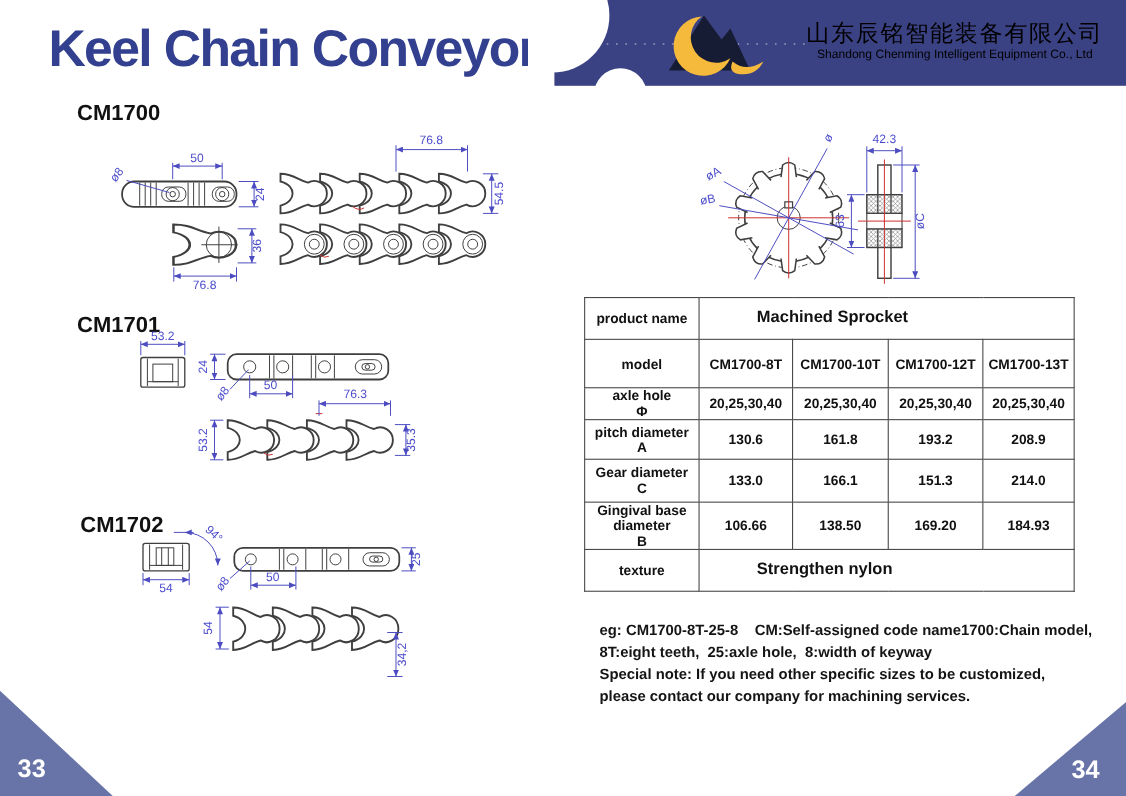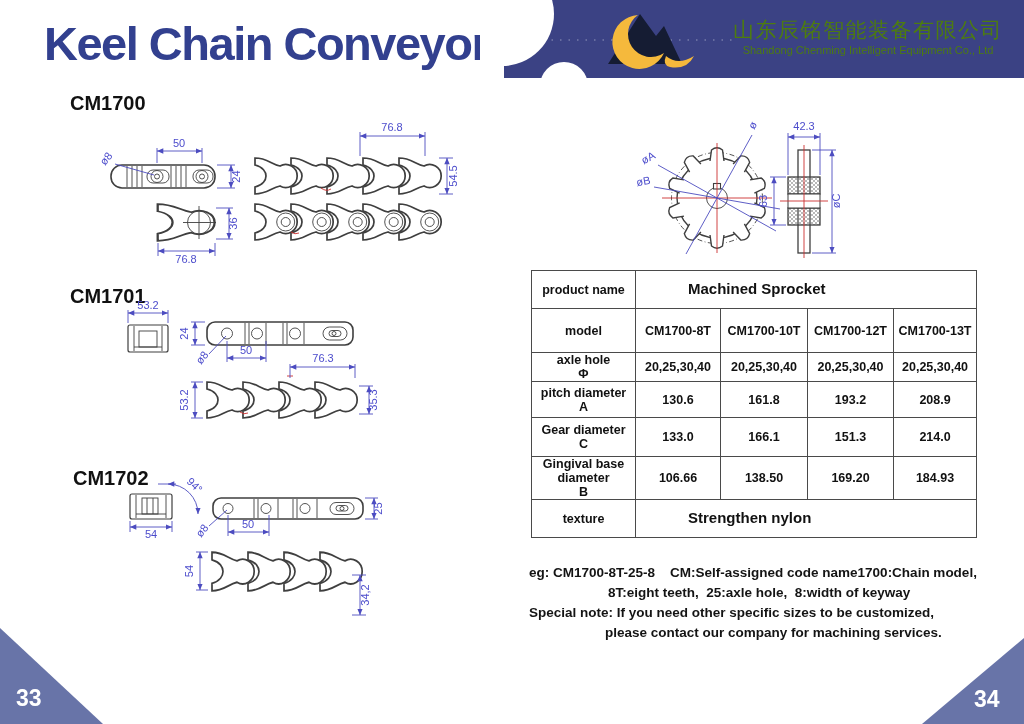--- a/index.html
+++ b/index.html
@@ -2,41 +2,41 @@
 <html><head>
 <meta charset="utf-8">
 <style>
   html,body{margin:0;padding:0;background:#fff;}
   .page{position:relative;width:1024px;height:724px;overflow:hidden;background:#fff;
         font-family:"Liberation Sans",sans-serif;}
   .abs{position:absolute;}
   
   .page-title{left:44px;top:16px;font-size:47px;font-weight:bold;letter-spacing:-1.5px;color:#32408f;}
   .band-svg{left:480px;top:0;}
-  .band-text{right:20px;top:16px;width:272px;text-align:center;color:#4d7c0f;}
+  .band-text{right:20px;top:16px;width:272px;text-align:center;color:#000000;}
   .band-text .zh{font-size:21px;letter-spacing:1.5px;white-space:nowrap;}
   .band-text .en{font-size:11px;margin-top:0;white-space:nowrap;}
   
   .sec-label{font-size:20px;font-weight:bold;color:#111;margin-left:8px;}
   
   svg text{font-family:"Liberation Sans",sans-serif;}
   .ol{stroke:#3f3f3f;stroke-width:1.6;fill:#fff;}
   .ol2{stroke:#3f3f3f;stroke-width:1.2;fill:#fff;}
   .th{stroke:#3f3f3f;stroke-width:0.9;fill:none;}
   .dim{stroke:#4c4cc0;stroke-width:0.9;fill:none;}
   .dimt{fill:#4c4ccc;font-size:11px;text-anchor:middle;}
   .red{stroke:#cc2f2f;stroke-width:0.9;fill:none;}
   
   .spec-table{left:531px;top:270px;width:445px;border-collapse:collapse;table-layout:fixed;}
   .spec-table td{border:1.4px solid #4a4a4a;text-align:center;font-weight:bold;font-size:12.5px;
                  color:#111;padding:0;white-space:pre-line;line-height:1.12;}
   .spec-table td.span-left{text-align:left;padding-left:52px;font-size:15px;}
   
   .notes{left:529px;top:563px;width:480px;font-size:13.5px;font-weight:bold;color:#141414;line-height:20px;}
-  .notes div{white-space:pre-wrap;}
+  .notes div{white-space:pre-wrap;margin-left:16px;}
   .n1{margin-left:79px;} .n3{margin-left:76px;}
   
   .tri-text{fill:#fff;font-size:23px;font-weight:bold;}
 </style>
 </head>
 <body>
 
 <div class="page">
 
   <svg width="0" height="0" style="position:absolute">

